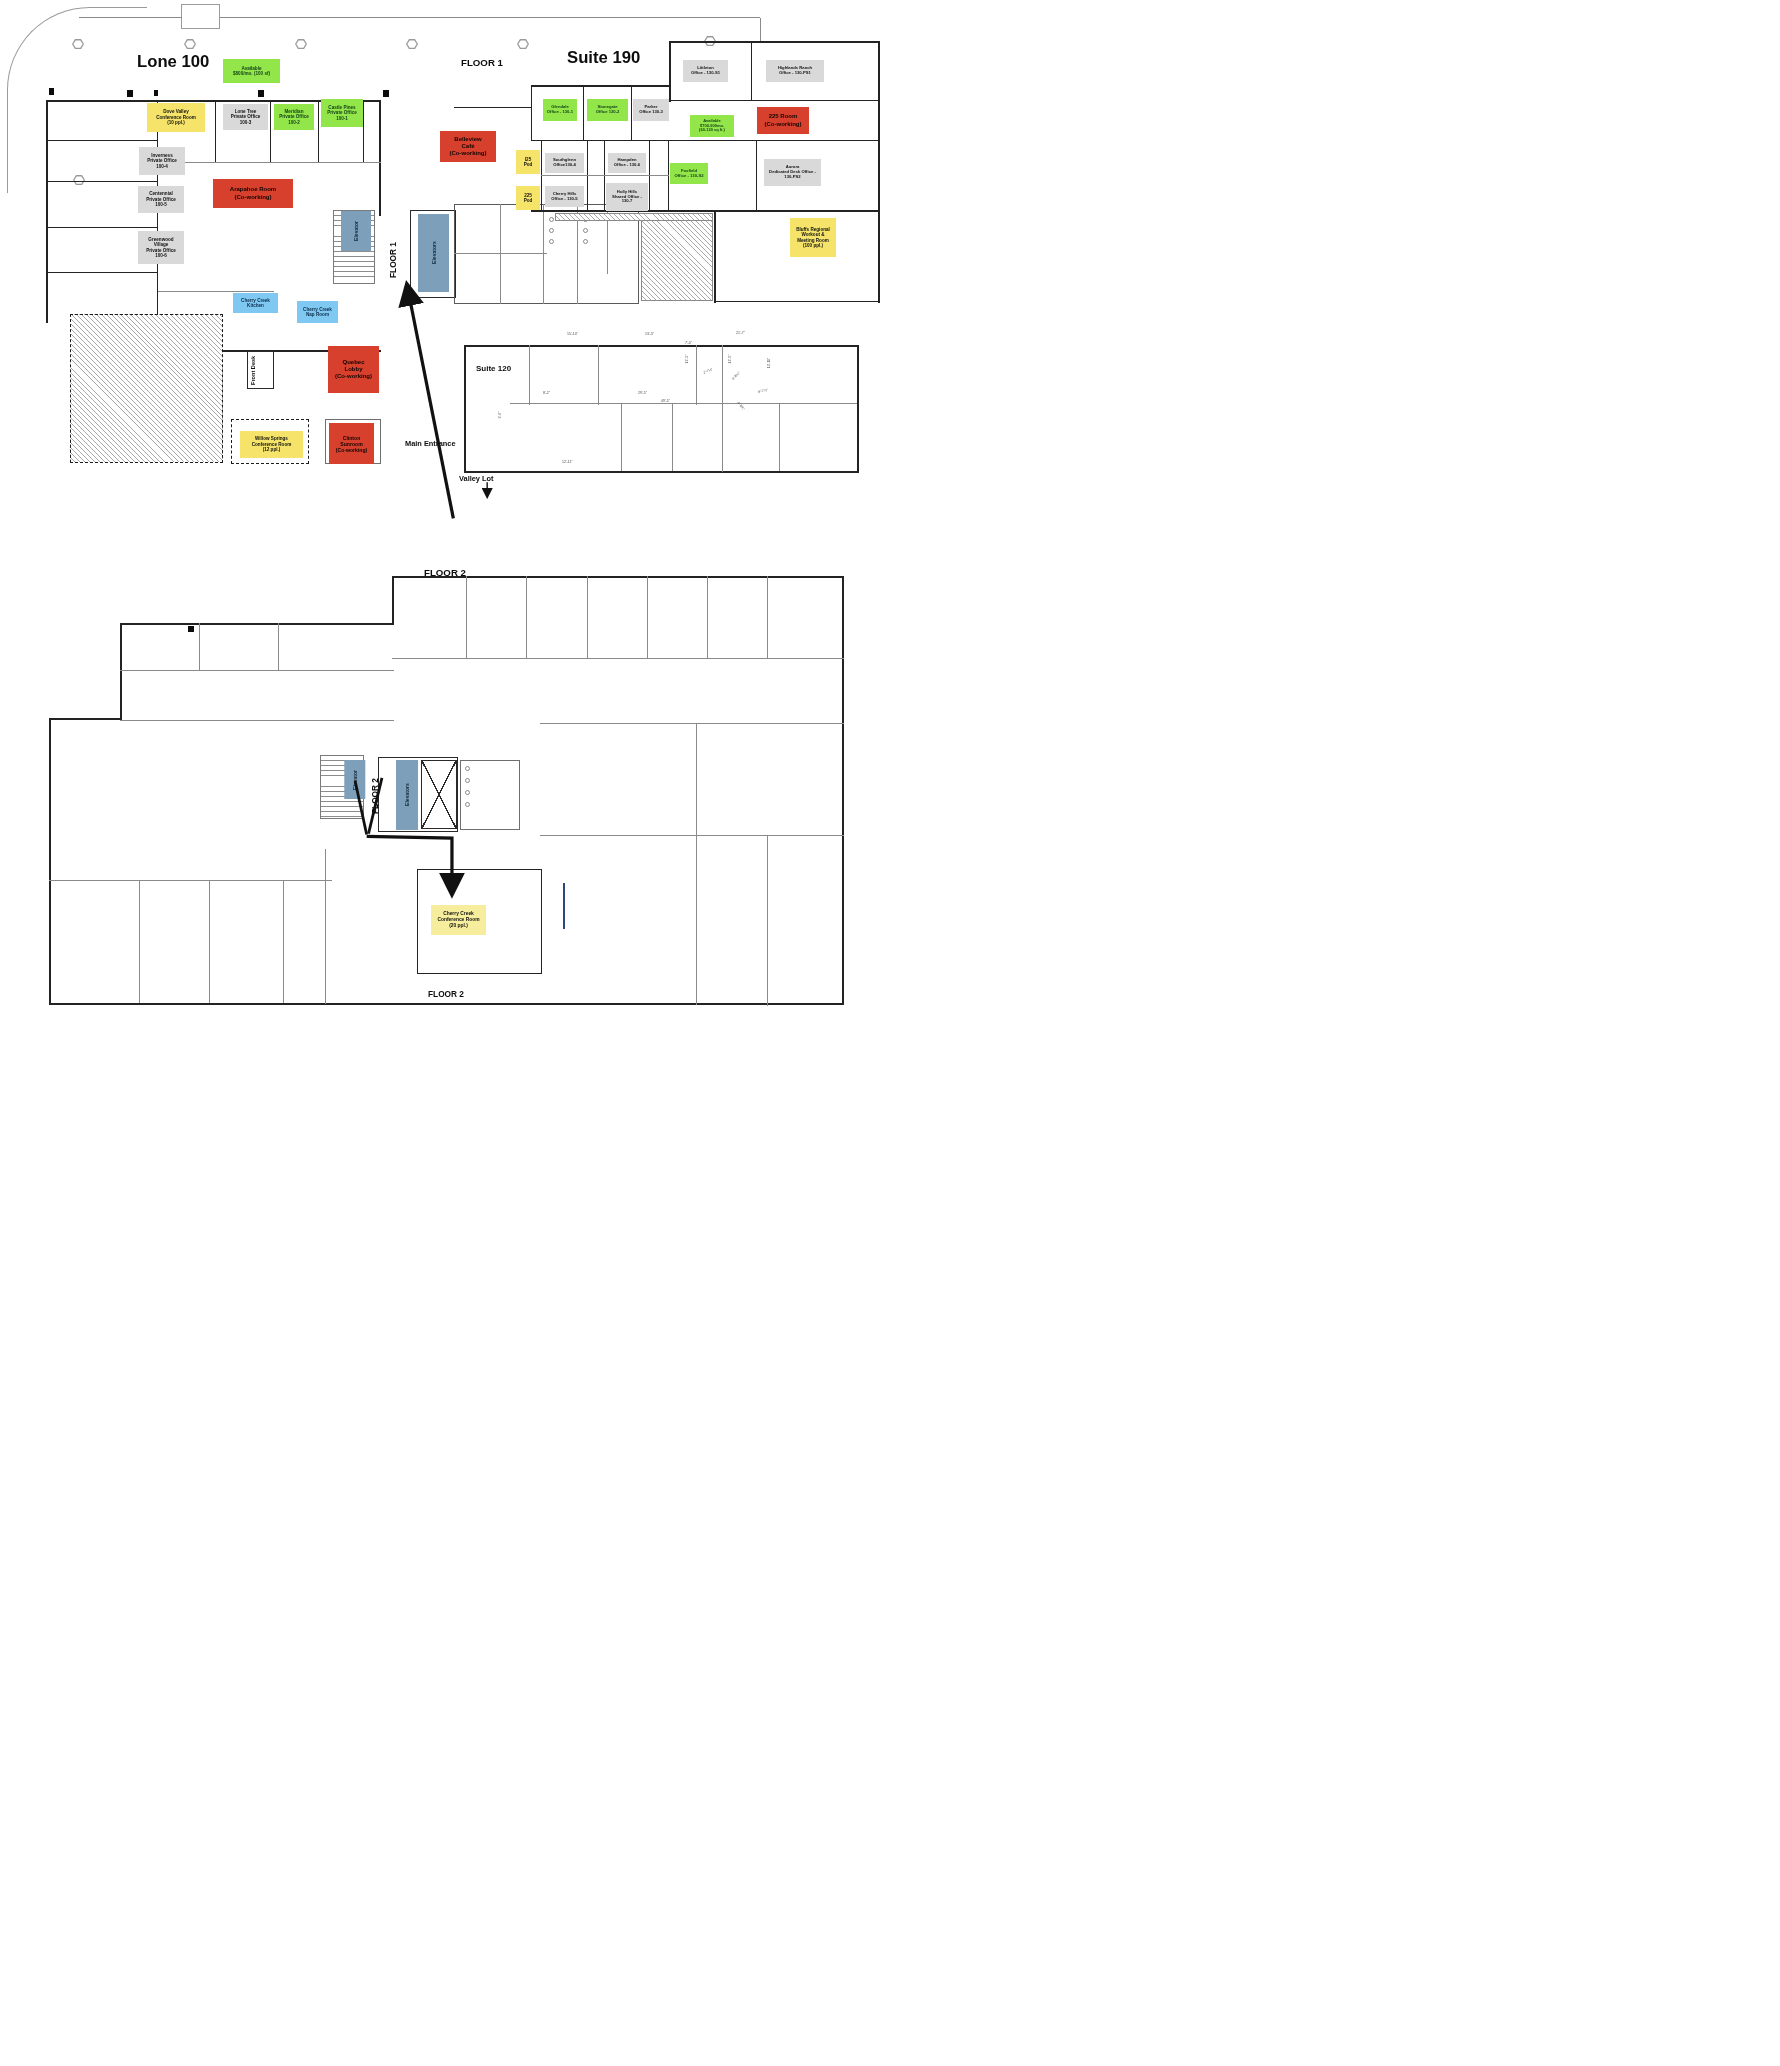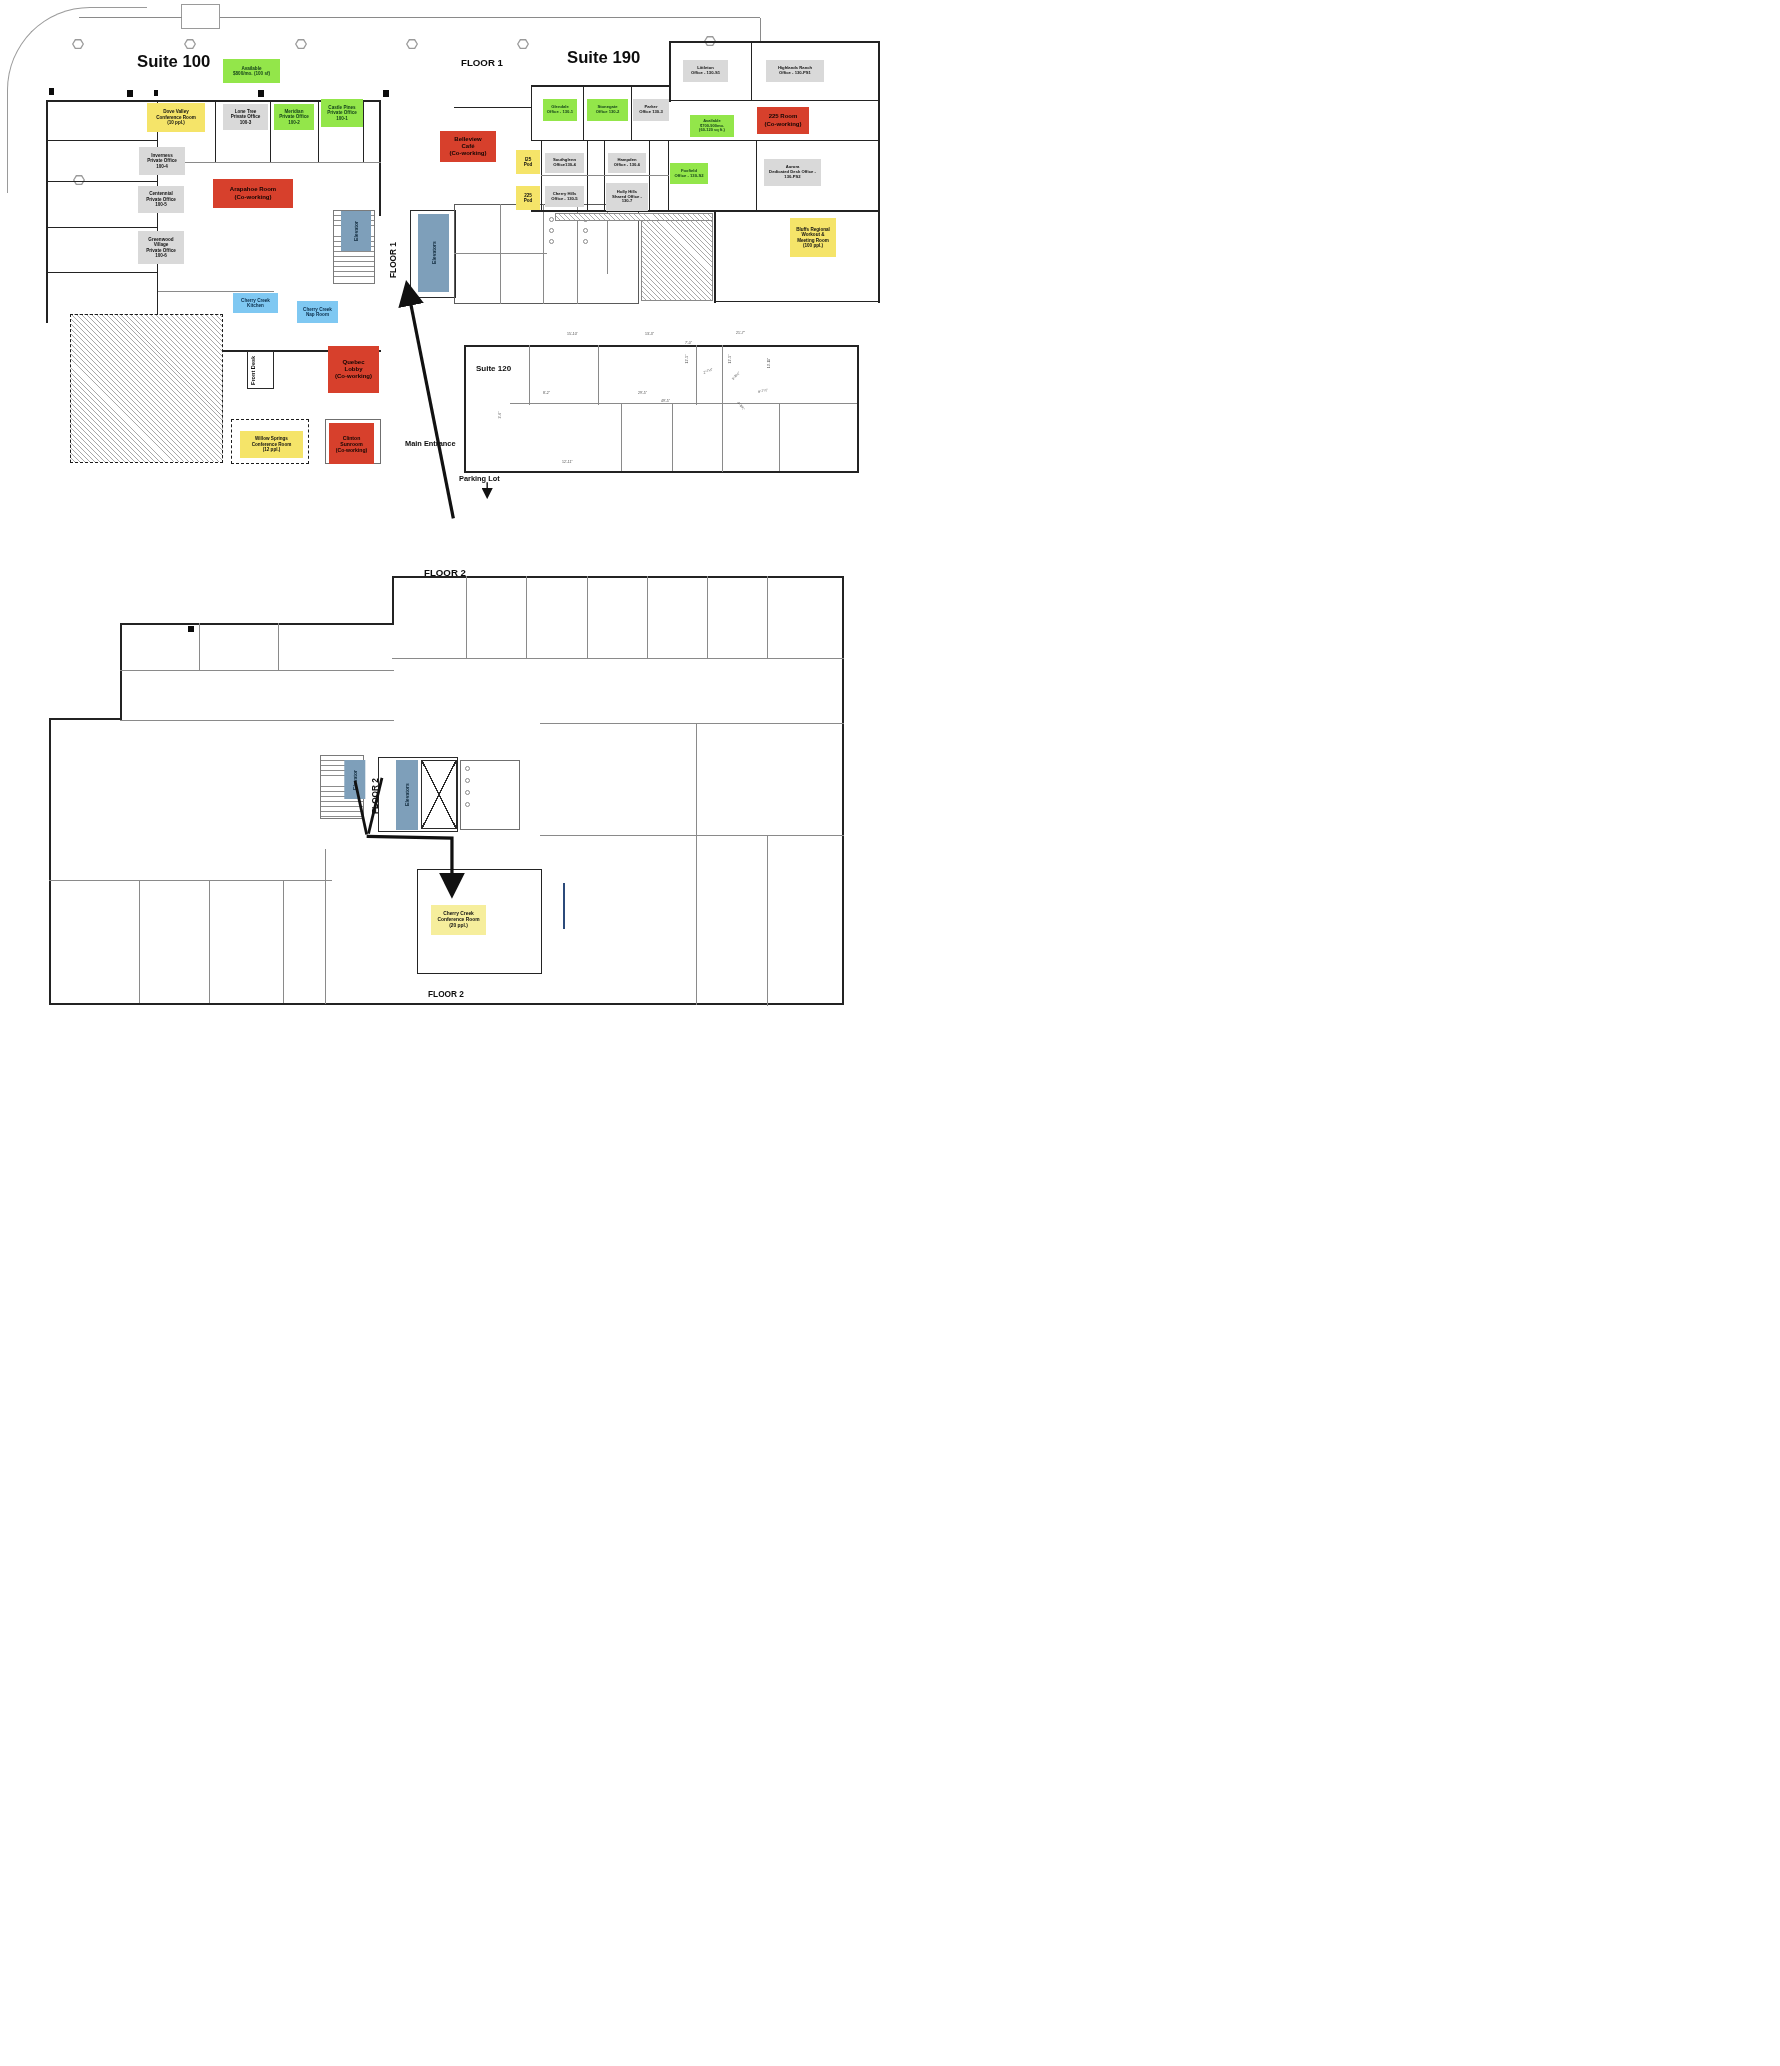--- a/index.html
+++ b/index.html
@@ -149,21 +149,21 @@
   <div class="wt" style="left:621px;top:404px;width:0.9px;height:67px;"></div>
   <div class="wt" style="left:672px;top:404px;width:0.9px;height:67px;"></div>
   <div class="wt" style="left:779px;top:404px;width:0.9px;height:67px;"></div>
 
   <div class="blacksq" style="left:49px;top:88px;width:4.6px;height:7.4px;"></div>
   <div class="blacksq" style="left:127px;top:90px;width:6px;height:7px;"></div>
   <div class="blacksq" style="left:154px;top:90px;width:4.2px;height:6px;"></div>
   <div class="blacksq" style="left:258px;top:90px;width:6px;height:7px;"></div>
   <div class="blacksq" style="left:383px;top:90px;width:6px;height:7px;"></div>
 
-  <div class="lbl" style="left:137px;top:52px;font-size:16.7px;">Suite 100</div>
+  <div class="lbl" style="left:137px;top:52px;font-size:16.7px;">Lone 100</div>
   <div class="lbl" style="left:461px;top:57px;font-size:9.7px;">FLOOR 1</div>
   <div class="lbl" style="left:567px;top:48px;font-size:16.7px;">Suite 190</div>
 
   <div class="room c-green" style="left:223px;top:59px;width:57px;height:24px;font-size:4.6px;">Available
 $800/mo. (100 sf)</div>
   <div class="room c-yellow" style="left:147px;top:103px;width:58px;height:29px;font-size:4.6px;">Dove Valley
 Conference Room
 (10 ppl.)</div>
   <div class="room c-gray" style="left:223px;top:104px;width:45px;height:26px;font-size:4.6px;">Lone Tree
 Private Office
@@ -239,21 +239,21 @@
 Workout &amp;
 Meeting Room
 (100 ppl.)</div>
 
   <div class="room c-steel vtext" style="left:418px;top:214px;width:31px;height:78px;font-size:5.1px;">Elevators</div>
   <div class="room c-steel vtext" style="left:341px;top:211px;width:30px;height:40px;font-size:5.1px;">Elevator</div>
   <div class="lbl vtext" style="left:388px;top:237px;height:46px;font-size:8.3px;">FLOOR 1</div>
   <div class="lbl vtext" style="left:250px;top:354px;height:32px;font-size:5.6px;white-space:pre;line-height:1.1;">Front Desk</div>
   <div class="lbl" style="left:476px;top:364px;font-size:8px;">Suite 120</div>
   <div class="lbl" style="left:405px;top:439px;font-size:7.4px;">Main Entrance</div>
-  <div class="lbl" style="left:459px;top:474px;font-size:7.4px;">Parking Lot</div>
+  <div class="lbl" style="left:459px;top:474px;font-size:7.4px;">Valley Lot</div>
 
   <div id="dims">
       <span class="dim" style="left: 567px; top: 332px;">15'-10"</span>
       <span class="dim" style="left: 645px; top: 332px;">13'-3"</span>
       <span class="dim" style="left: 685px; top: 341px;">7'-0"</span>
       <span class="dim" style="left: 736px; top: 331px;">21'-7"</span>
       <span class="dim" style="left: 683px; top: 357px; transform: rotate(-90deg);">12'-5"</span>
       <span class="dim" style="left: 726px; top: 357px; transform: rotate(-90deg);">12'-5"</span>
       <span class="dim" style="left: 764px; top: 361px; transform: rotate(-90deg);">13'-11"</span>
       <span class="dim" style="left: 703px; top: 369px; transform: rotate(-20deg);">2'-7½"</span>

